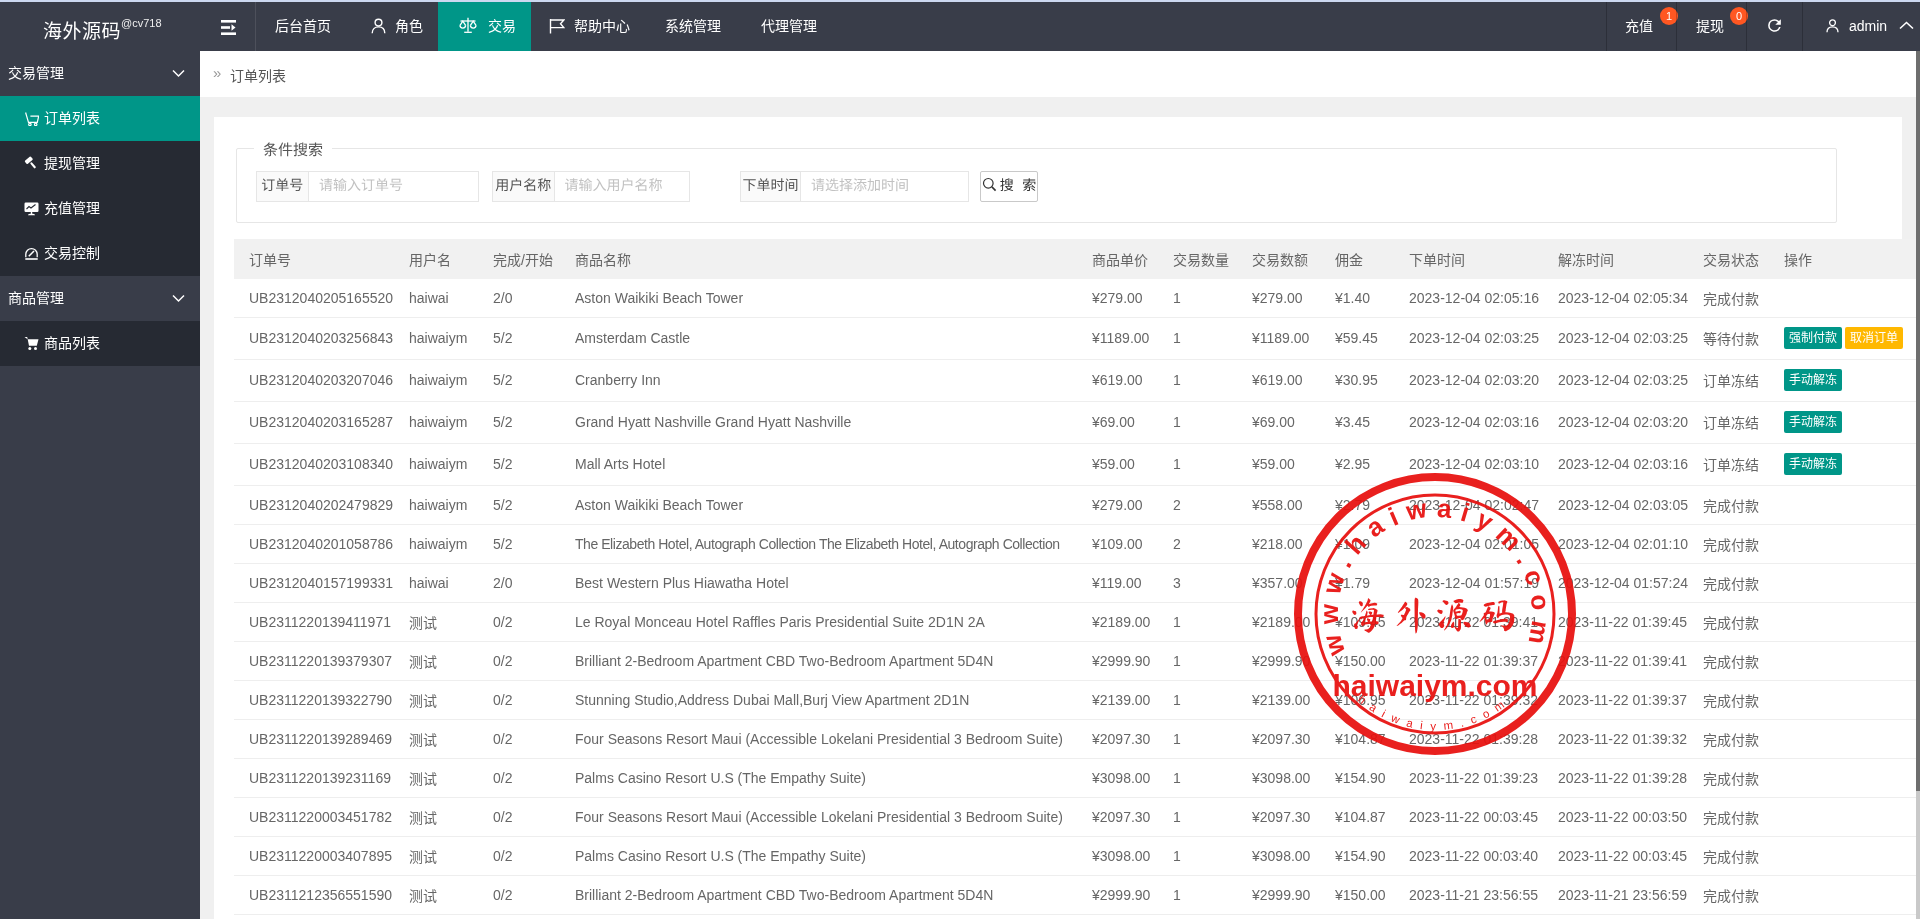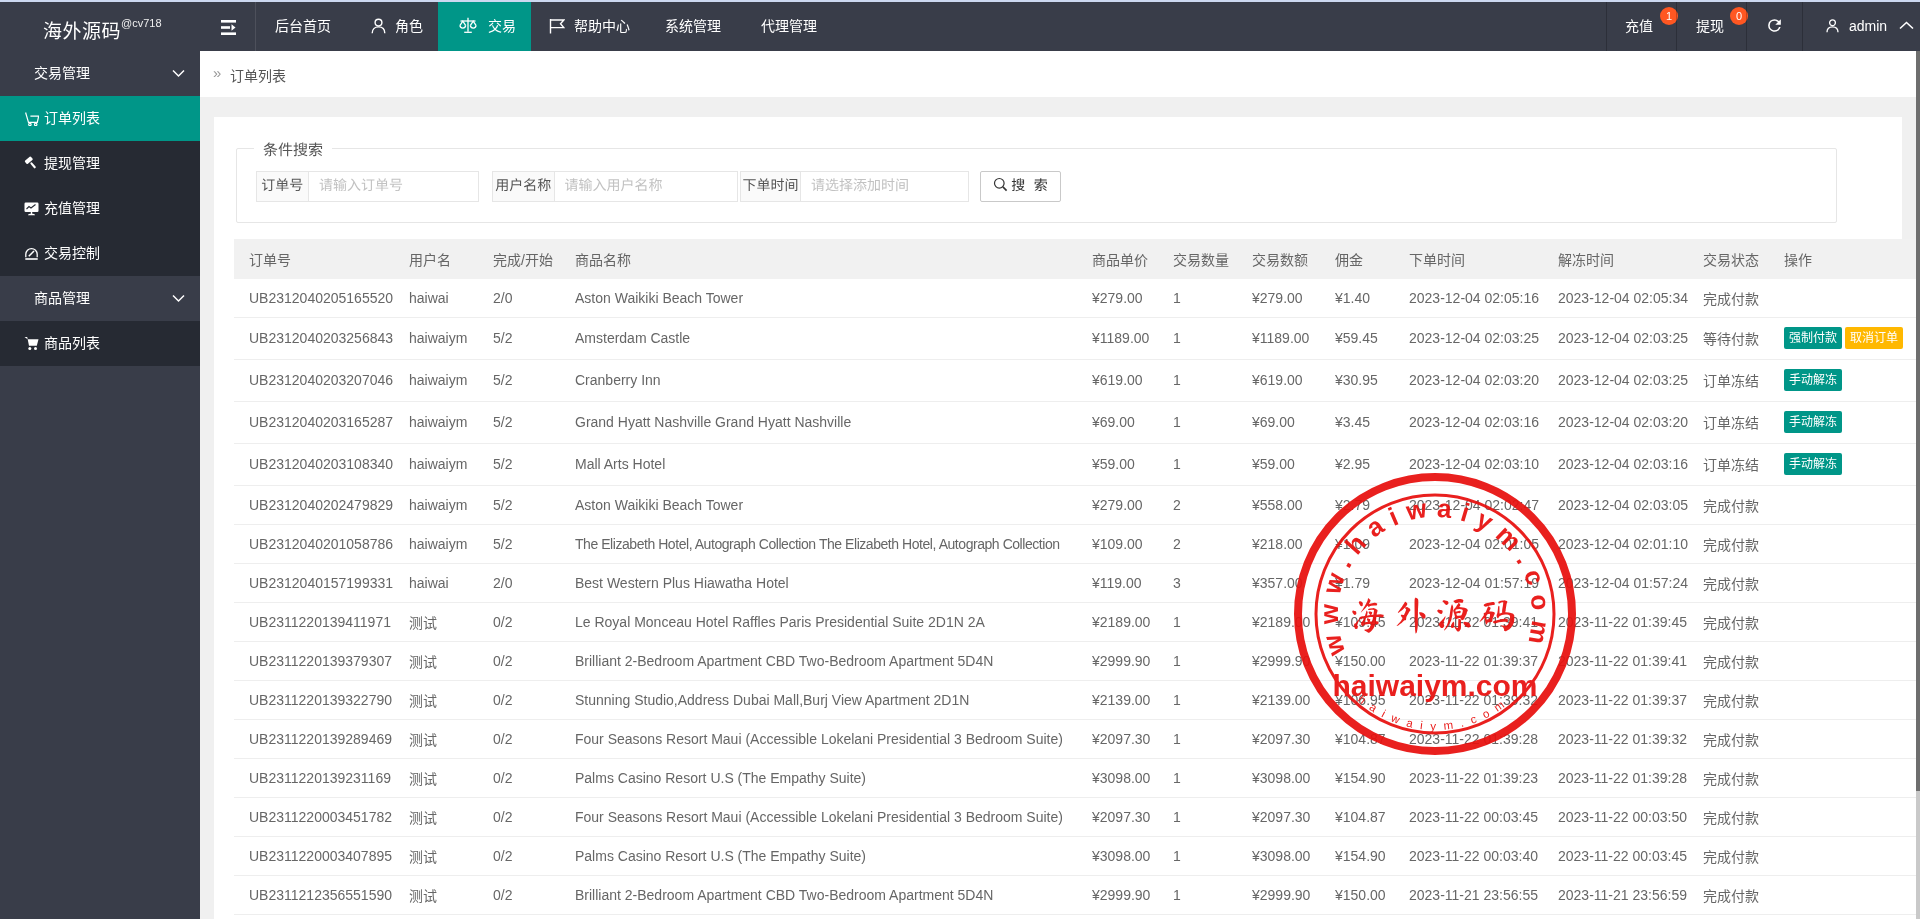--- a/index.html
+++ b/index.html
@@ -10,36 +10,36 @@
 #logo { position:absolute; left:0; top:0; width:200px; height:49px; color:#fff; }
 #logo .t1 { position:absolute; left:43px; top:14px; font-size:19px; letter-spacing:0.5px; }
 #logo .t2 { position:absolute; left:121px; top:15px; font-size:11px; color:#f0f0f0; }
 .hnav { position:absolute; top:0; height:49px; line-height:49px; color:#fff; font-size:14px; white-space:nowrap; }
 .hnav svg { vertical-align:middle; margin-top:-3px; }
 #hdivider { position:absolute; left:255px; top:0; width:1px; height:49px; background:rgba(255,255,255,.10); }
 .hdivR { position:absolute; top:0; width:1px; height:49px; background:rgba(0,0,0,.22); }
 #navactive { position:absolute; left:438px; top:0; width:93px; height:49px; background:#009688; }
 .badge { position:absolute; width:18px; height:18px; border-radius:9px; background:#FF5722; color:#fff; font-size:11px; line-height:18px; text-align:center; }
 #sidebar { position:absolute; left:0; top:51px; width:200px; height:868px; background:#393D49; z-index:40; }
-.sgroup { position:relative; height:45px; line-height:45px; color:#fff; font-size:14px; padding-left:34px; }
+.sgroup { position:relative; height:45px; line-height:45px; color:#fff; font-size:14px; padding-left:8px; }
 .sgroup .chev { position:absolute; right:15px; top:16px; }
 .sitem { position:relative; height:45px; line-height:45px; color:#fff; font-size:14px; background:#262a33; padding-left:44px; }
 .sitem.active { background:#009688; }
 .sitem svg { position:absolute; left:24px; top:15px; }
 #main { position:absolute; left:200px; top:51px; width:1716px; height:868px; background:#f0f0f0; }
 #crumbbar { position:absolute; left:0; top:0; width:1716px; height:46px; background:#fff; }
 #crumbbar .arr { position:absolute; left:13px; top:13px; color:#999; font-size:15px; }
 #crumbbar .txt { position:absolute; left:30px; top:14px; color:#555; font-size:14px; }
 #searchcard { position:absolute; left:14px; top:66px; width:1688px; height:122px; background:#fff;font-family:Liberation Mono, monospace; }
 #fieldset { position:absolute; left:22px; top:31px; width:1601px; height:75px; border:1px solid #e6e6e6; border-radius:2px; }
 #legend { position:absolute; left:17px; top:-11px; background:#fff; padding:0 9px; font-size:15px; color:#555; }
 .fl { position:absolute; top:54px; height:31px; line-height:29px; }
 .flabel { background:#fafafa; border:1px solid #e6e6e6; color:#555; text-align:center; }
 .finput { background:#fff; border:1px solid #e6e6e6; border-left:none; color:#c2c2c2; padding-left:10px; }
-#sbtn { position:absolute; left:766px; top:54px; width:81px; height:31px; border:1px solid #c9c9c9; border-radius:2px; background:#fff; color:#333; text-align:center; line-height:29px; }
+#sbtn { position:absolute; left:766px; top:54px; width:58px; height:31px; border:1px solid #c9c9c9; border-radius:2px; background:#fff; color:#333; text-align:center; line-height:29px; }
 #sbtn svg { vertical-align:middle; margin:-3px 3px 0 0; }
 #tablewrap { position:absolute; left:14px; top:188px; width:1702px; height:680px; background:#fff; }
 table { position:absolute; left:20px; top:0; width:1682px; border-collapse:collapse; table-layout:fixed; }
 th { background:#f1f1f1; font-weight:normal; text-align:left; color:#555; }
 th,td { padding:0 0 0 15px; font-size:14px; height:39px; border-bottom:1px solid #eee; white-space:nowrap; overflow:hidden; color:#666; }
 tr.hh th { height:40px; border-bottom:none; }
 tr.bt td { height:42px; }
 tr.r1 td { height:38px; }
 .xbtn { display:inline-block; height:22px; line-height:22px; padding:0 5px; border-radius:2px; background:#009688; color:#fff; font-size:12px; vertical-align:middle; }
 .xbtn.warm { background:#FFB800; margin-left:3px; }
@@ -179,21 +179,21 @@
       <span class="arr">»</span>
       <span class="txt">订单列表</span>
     </div>
   <div id="searchcard">
     <div id="fieldset">
         <div id="legend">条件搜索</div>
       </div>
     <div class="fl flabel" style="left:41.5px;width:53.5px;">订单号</div>
     <div class="fl finput" style="left:95px;width:170px;">请输入订单号</div>
     <div class="fl flabel" style="left:278px;width:62.5px;">用户名称</div>
-    <div class="fl finput" style="left:340.5px;width:183px;">请输入用户名称</div>
+    <div class="fl finput" style="left:340.5px;width:135px;">请输入用户名称</div>
     <div class="fl flabel" style="left:526px;width:61px;">下单时间</div>
     <div class="fl finput" style="left:587px;width:167.5px;">请选择添加时间</div>
     <div id="sbtn"><svg width="15" height="15" viewBox="0 0 15 15" fill="none" stroke="#333" stroke-width="1.2">
           <circle cx="6.3" cy="6.3" r="4.8"></circle>
           <path d="M9.9 9.9 L13.6 13.6" stroke-width="1.6"></path>
         </svg>搜 索</div>
   </div>
   <div id="tablewrap">
   <table>
   <colgroup>

